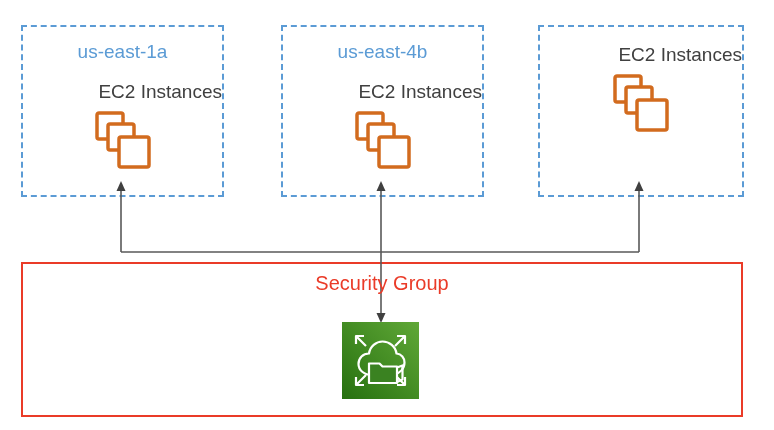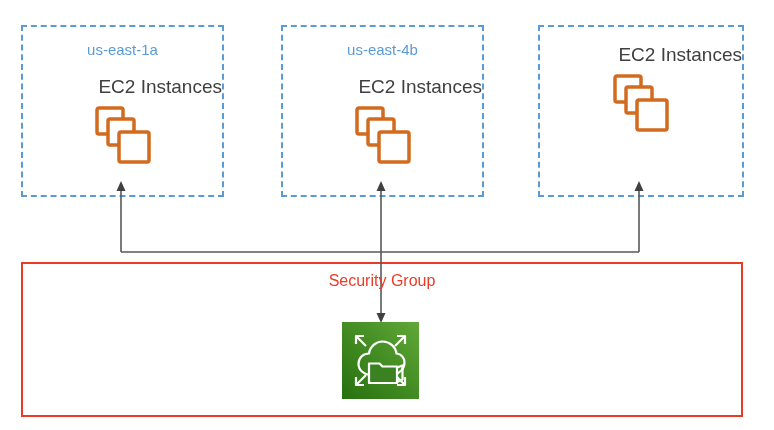--- a/index.html
+++ b/index.html
@@ -10,38 +10,38 @@
   
   .az-box {
     position:absolute; top:25px; height:172px; box-sizing:border-box;
     border:2px dashed var(--az-blue); z-index:2;
   }
   #az-a { left:21px;  width:203px; }
   #az-b { left:281px; width:203px; }
   #az-c { left:538px; width:206px; }
   .az-title {
     margin-top:14px; text-align:center; color:var(--az-blue);
-    font-size:15px; line-height:1.2;
+    font-size:19px; line-height:1.2;
   }
   .az-sub {
     margin-top:17px; text-align:right; color:var(--text-dark);
     font-size:19px; line-height:1.2;
   }
   .ec2-icon { display:block; margin:7px auto 0; }
   .ec2-sq { fill:#ffffff; stroke:var(--ec2-orange); stroke-width:3.5; }
 
   
   .sg-box {
     position:absolute; left:21px; top:262px; width:722px; height:155px;
     box-sizing:border-box; border:2px solid var(--security-red);
     background:transparent; z-index:1;
   }
   .sg-label {
     position:absolute; left:21px; top:271px; width:722px; text-align:center;
-    color:var(--security-red); font-size:16px; line-height:1.2; z-index:4;
+    color:var(--security-red); font-size:20px; line-height:1.2; z-index:4;
   }
 
   
   .connectors { position:absolute; left:0; top:0; z-index:3; }
   .conn-line { stroke:var(--connector-gray); stroke-width:1.6; fill:none; }
   .conn-head { fill:#404040; stroke:none; }
 
   
   .efs-icon { position:absolute; left:342px; top:322px; z-index:4; }
   .efs-white { stroke:#ffffff; stroke-width:2.2; fill:none; stroke-linejoin:round; }

